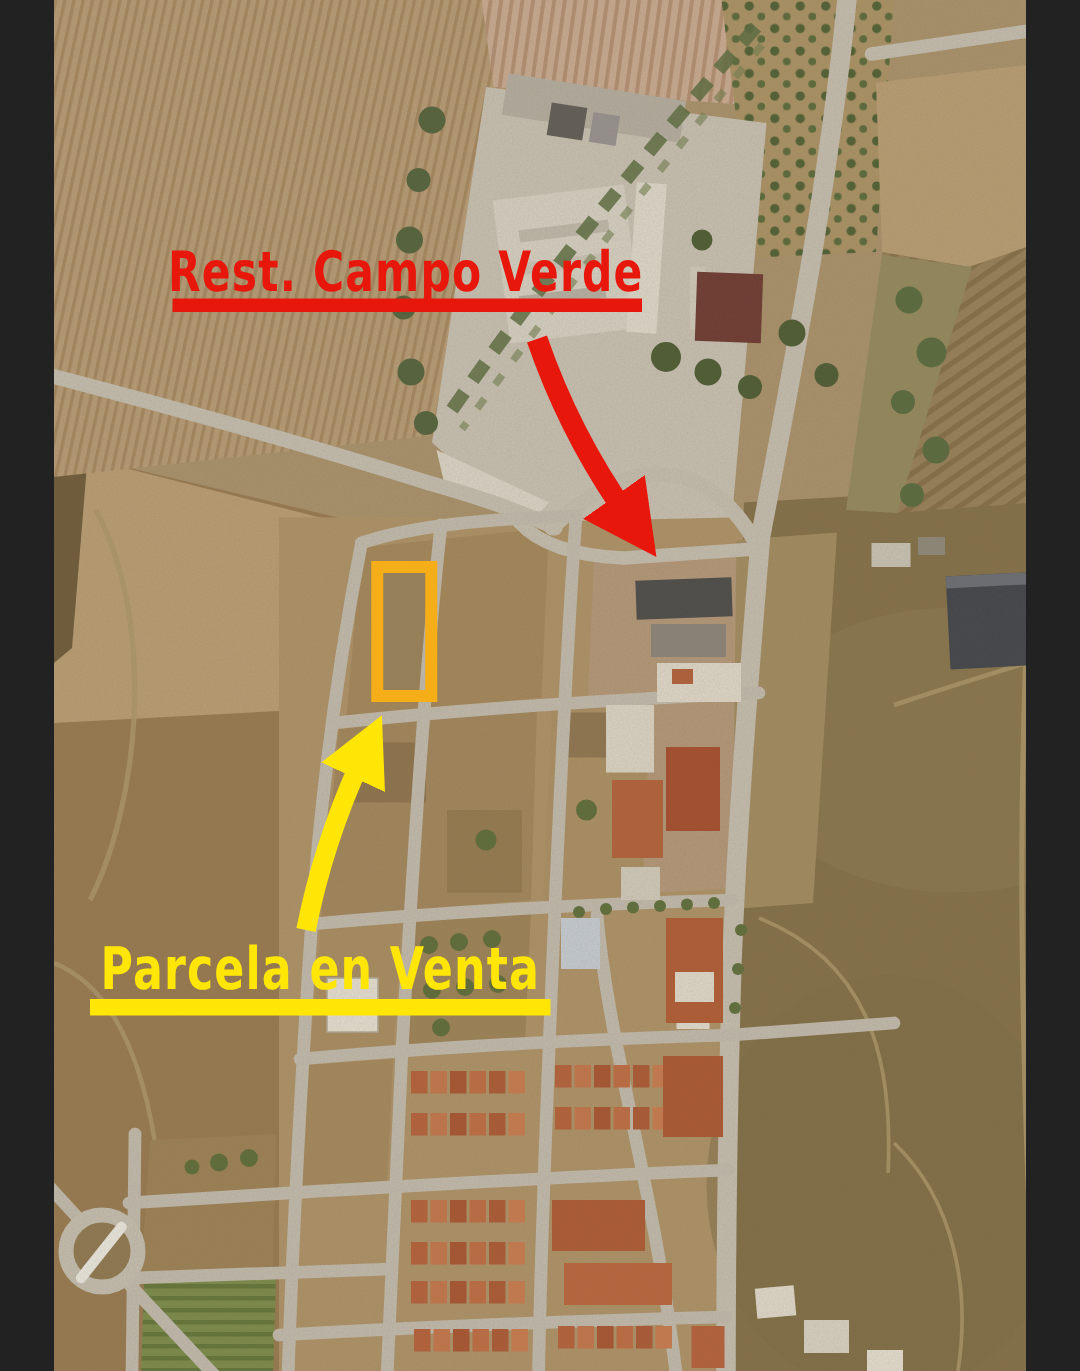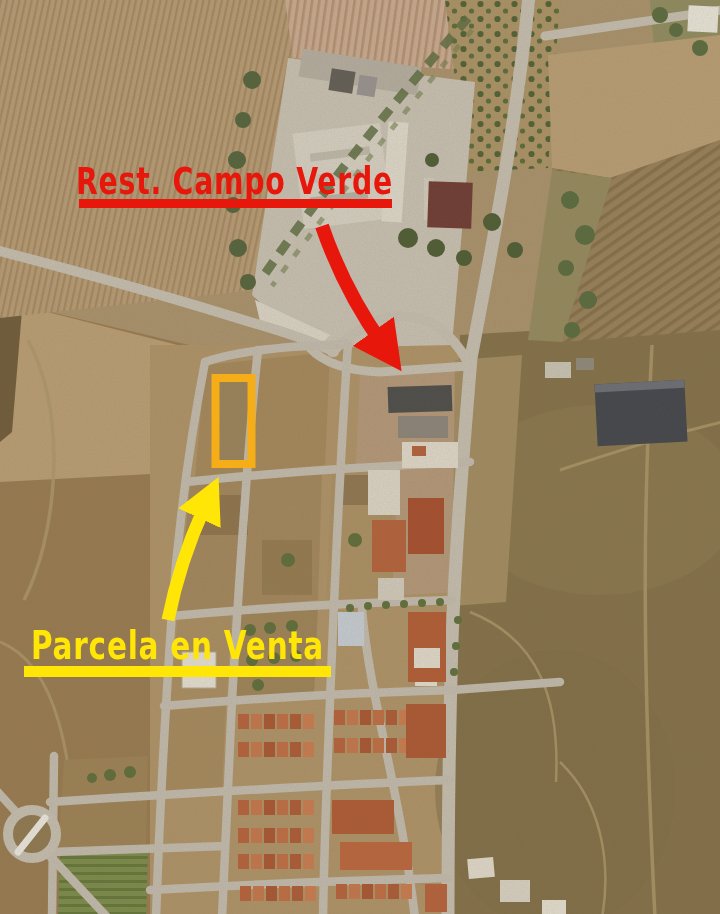--- a/index.html
+++ b/index.html
@@ -1,17 +1,17 @@
 <!DOCTYPE html>
 <html><head>
 <meta charset="utf-8">
 <style>
   html,body{margin:0;padding:0;background:#222;}
   .stage{
-    position:relative;width:720px;height:914px;margin:0 auto;
+    position:relative;width:648px;height:914px;margin:0 auto;
     font-family:"DejaVu Sans","Liberation Sans",sans-serif;
     overflow:hidden;background:#8b5cf6;
   }
   .stage svg{display:block;width:720px;height:914px;}
   .annotation-text{
     font-family:"DejaVu Sans","Liberation Sans",sans-serif;
     font-weight:700;
     letter-spacing:1px;
   }
 </style>

